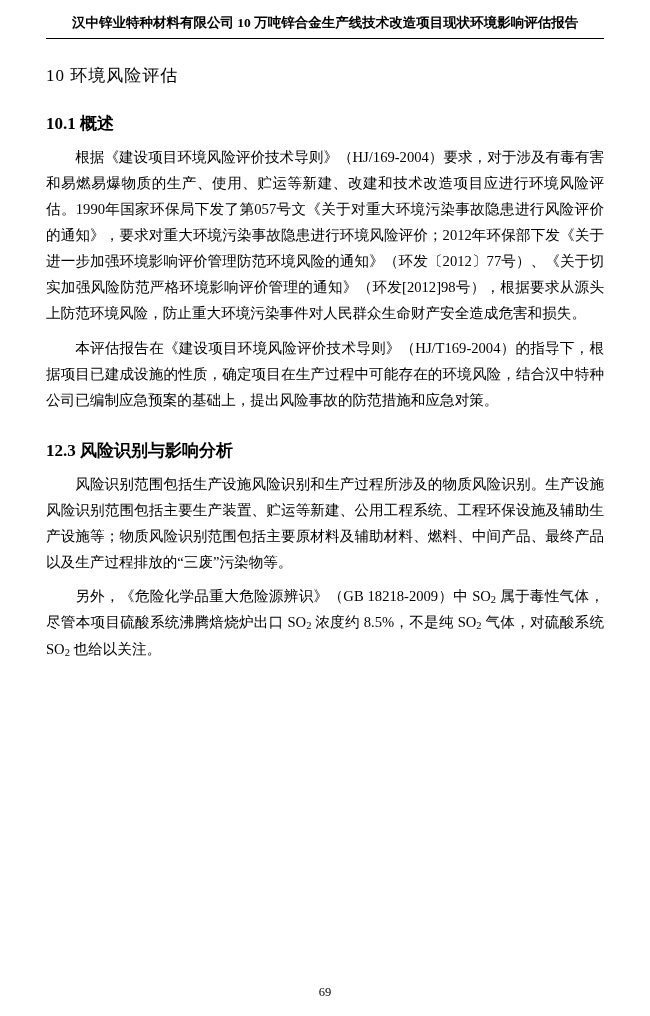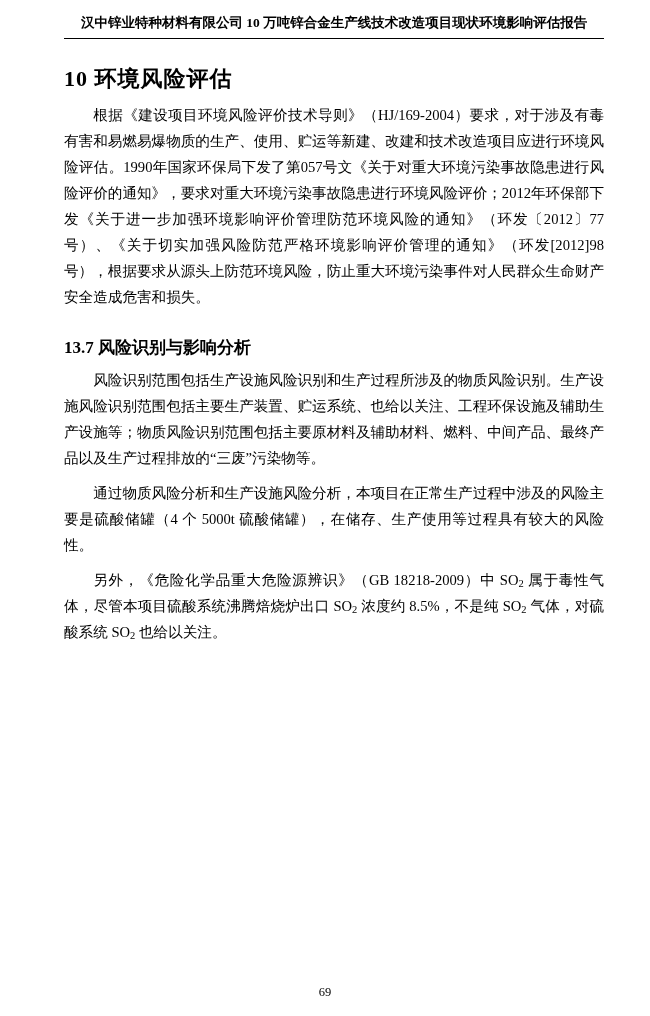--- a/index.html
+++ b/index.html
@@ -12,35 +12,35 @@
     height: 1016px;
     font-family: "Liberation Serif", "DejaVu Serif", serif;
     color: #000000;
     position: relative;
     overflow: hidden;
   }
   .page {
     width: 650px;
     height: 1016px;
     box-sizing: border-box;
-    padding: 14px 46px 0 64px;
+    padding: 14px 46px 0 46px;
     position: relative;
   }
   .header {
     text-align: center;
     font-size: 13.5px;
     font-weight: bold;
     letter-spacing: 0px;
     padding-bottom: 6px;
     border-bottom: 1.2px solid #000;
     line-height: 1.35;
   }
   h1.chapter {
-    font-size: 22px;
-    font-weight: bold;
+    font-size: 17px;
+    font-weight: normal;
     margin: 26px 0 0 0;
     letter-spacing: 1px;
     line-height: 1.3;
   }
   h2.section {
     font-size: 17px;
     font-weight: bold;
     margin: 25px 0 0 0;
     line-height: 1.4;
   }
@@ -74,24 +74,25 @@
 </style>
 </head>
 <body>
 
 <div class="page">
 
   <div class="header">汉中锌业特种材料有限公司 10 万吨锌合金生产线技术改造项目现状环境影响评估报告</div>
 
   <h1 class="chapter">10  环境风险评估</h1>
 
+  <h2 class="section">10.1 概述</h2>
 
   <p class="body first-after-head">根据《建设项目环境风险评价技术导则》（HJ/169-2004）要求，对于涉及有毒有害和易燃易爆物质的生产、使用、贮运等新建、改建和技术改造项目应进行环境风险评估。1990年国家环保局下发了第057号文《关于对重大环境污染事故隐患进行风险评价的通知》，要求对重大环境污染事故隐患进行环境风险评价；2012年环保部下发《关于进一步加强环境影响评价管理防范环境风险的通知》（环发〔2012〕77号）、《关于切实加强风险防范严格环境影响评价管理的通知》（环发[2012]98号），根据要求从源头上防范环境风险，防止重大环境污染事件对人民群众生命财产安全造成危害和损失。</p>
+  <p class="body">本评估报告在《建设项目环境风险评价技术导则》（HJ/T169-2004）的指导下，根据项目已建成设施的性质，确定项目在生产过程中可能存在的环境风险，结合汉中特种公司已编制应急预案的基础上，提出风险事故的防范措施和应急对策。</p>
 
-  <h2 class="section">13.7 风险识别与影响分析</h2>
+  <h2 class="section">12.3 风险识别与影响分析</h2>
 
-  <p class="body first-after-head">风险识别范围包括生产设施风险识别和生产过程所涉及的物质风险识别。生产设施风险识别范围包括主要生产装置、贮运系统、也给以关注、工程环保设施及辅助生产设施等；物质风险识别范围包括主要原材料及辅助材料、燃料、中间产品、最终产品以及生产过程排放的“三废”污染物等。</p>
-  <p class="body">通过物质风险分析和生产设施风险分析，本项目在正常生产过程中涉及的风险主要是硫酸储罐（4 个 5000t 硫酸储罐），在储存、生产使用等过程具有较大的风险性。</p>
+  <p class="body first-after-head">风险识别范围包括生产设施风险识别和生产过程所涉及的物质风险识别。生产设施风险识别范围包括主要生产装置、贮运等新建、公用工程系统、工程环保设施及辅助生产设施等；物质风险识别范围包括主要原材料及辅助材料、燃料、中间产品、最终产品以及生产过程排放的“三废”污染物等。</p>
   <p class="body">另外，《危险化学品重大危险源辨识》（GB 18218-2009）中 SO<sub>2</sub> 属于毒性气体，尽管本项目硫酸系统沸腾焙烧炉出口 SO<sub>2</sub> 浓度约 8.5%，不是纯 SO<sub>2</sub> 气体，对硫酸系统 SO<sub>2</sub> 也给以关注。</p>
 
   <div class="footer">69</div>
 
 </div>
 
 </body></html>

